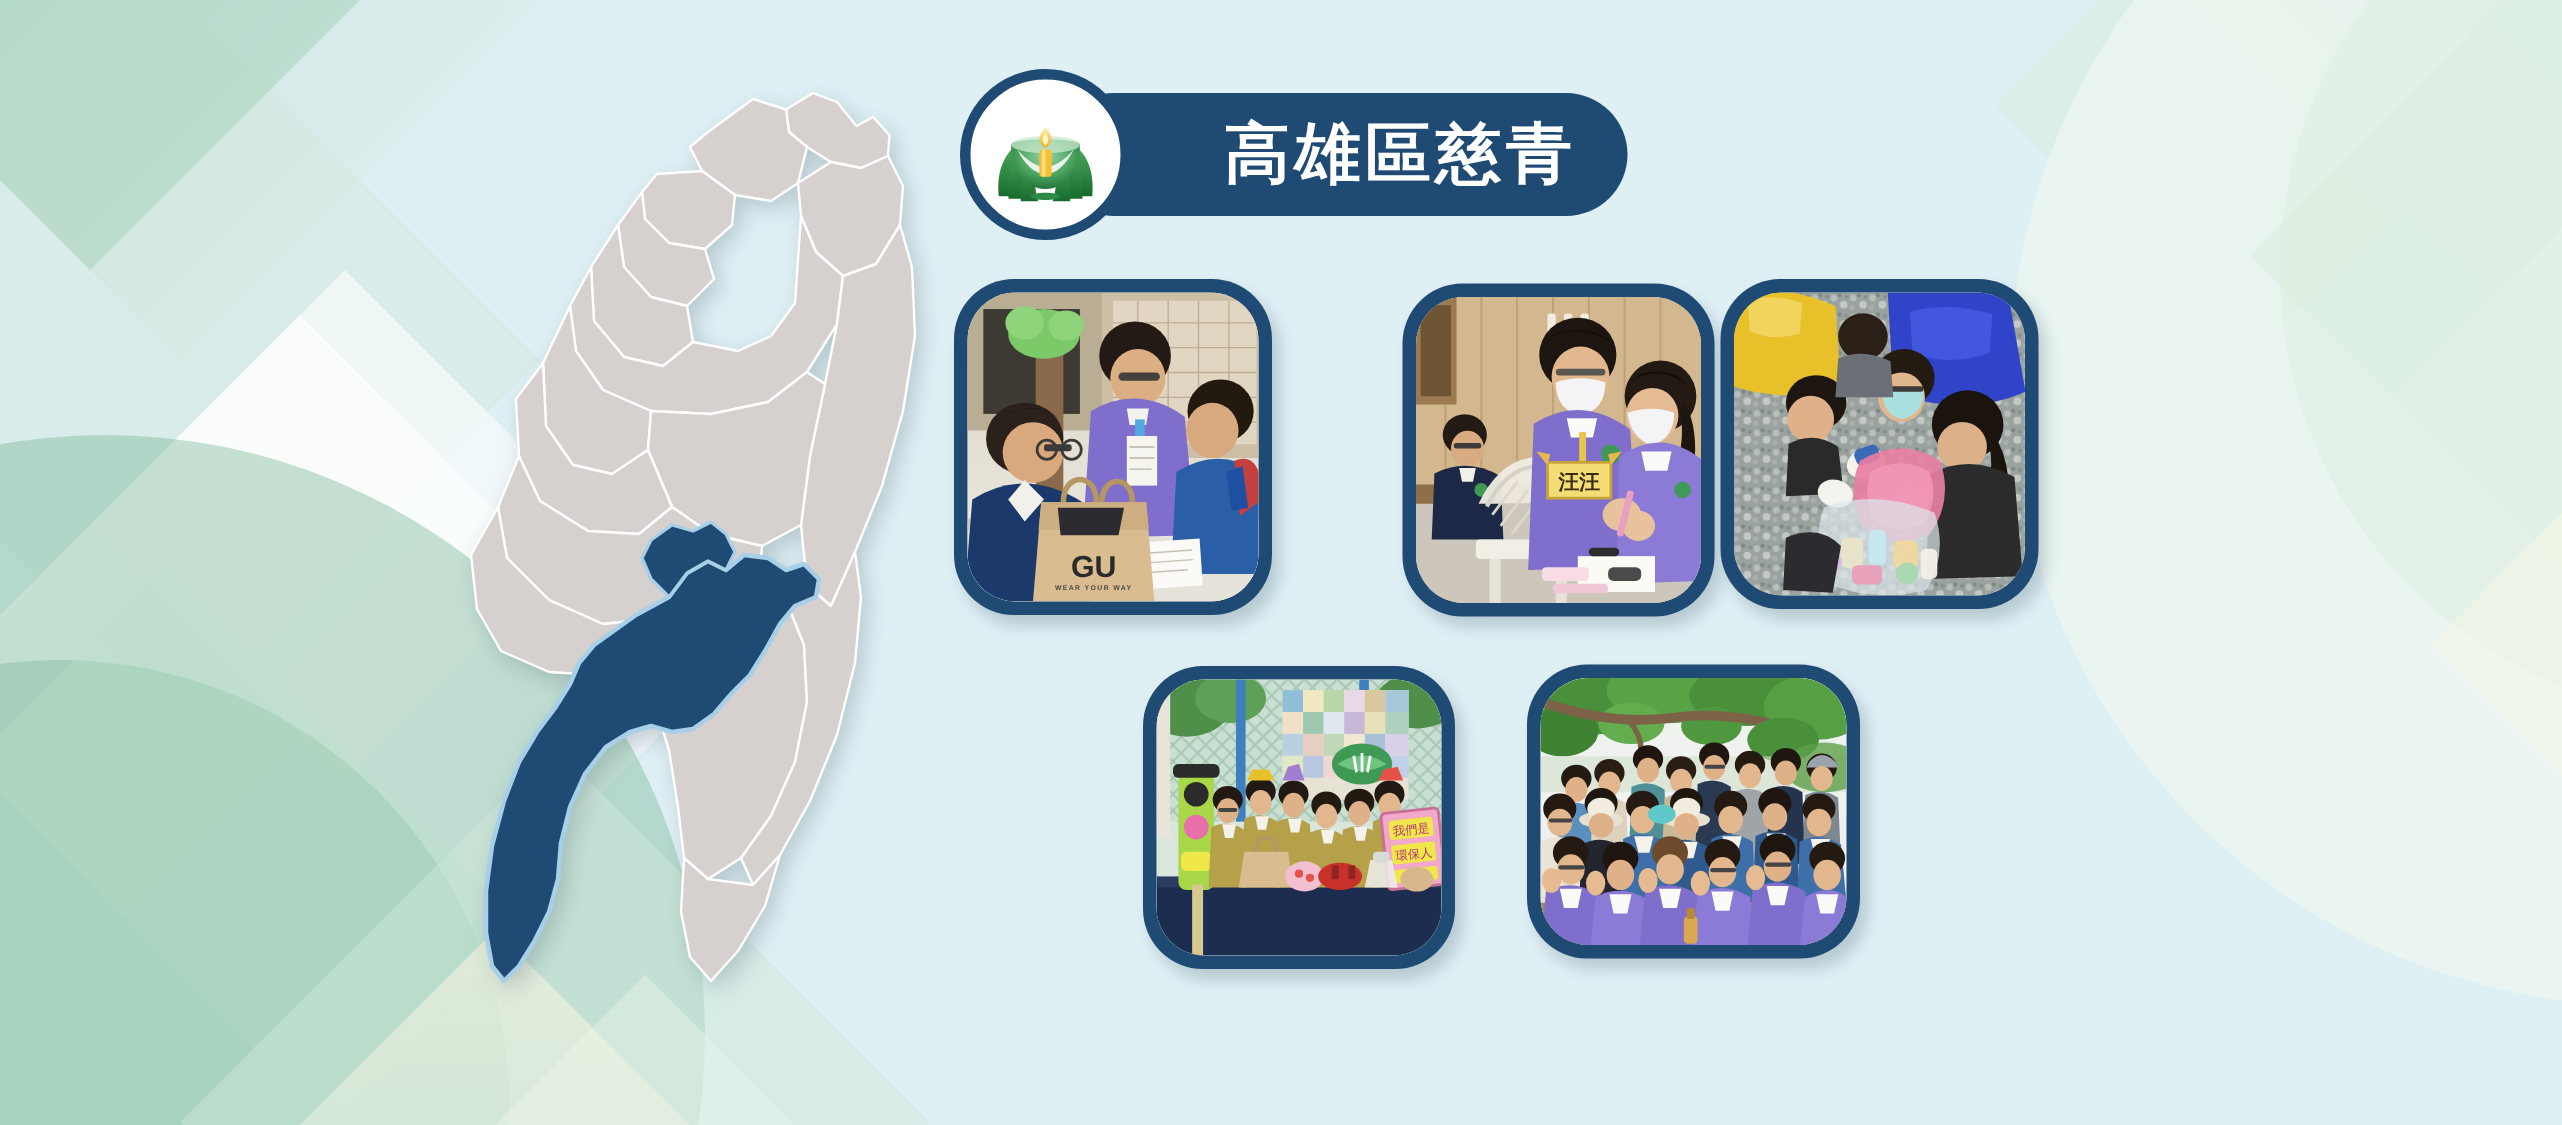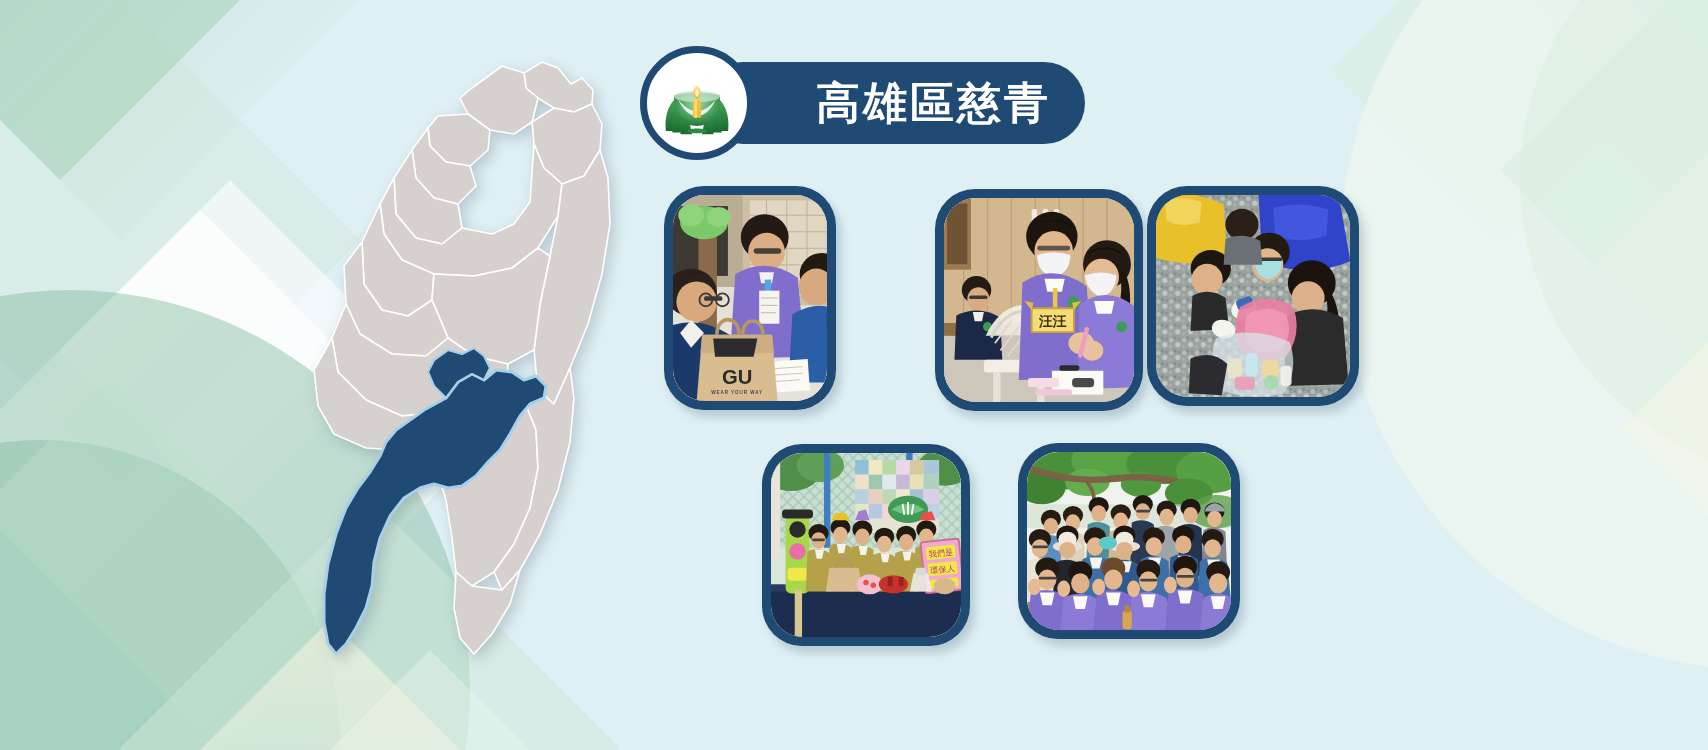--- a/index.html
+++ b/index.html
@@ -81,21 +81,21 @@
   .card-inner{
     width:100%; height:100%;
     border-radius:32px;
     overflow:hidden;
     position:relative;
     background:#cfd6da;
   }
   .photo{ position:absolute; inset:0; width:100%; height:100%; display:block; }
 
   
-  #card-1{ left:664px; top:186px;  width:172px; height:224px; }
+  #card-1{ left:636px; top:186px;  width:212px; height:224px; }
   #card-2{ left:890px; top:189px;  width:208px; height:222px;margin-left:45px; }
   #card-3{ left:1147px;top:186px;  width:212px; height:220px; }
   #card-4{ left:762px; top:444px;  width:208px; height:202px; }
   #card-5{ left:1018px;top:443px;  width:222px; height:196px; }
 </style>
 </head>
 <body>
 
 <div class="stage">
 

